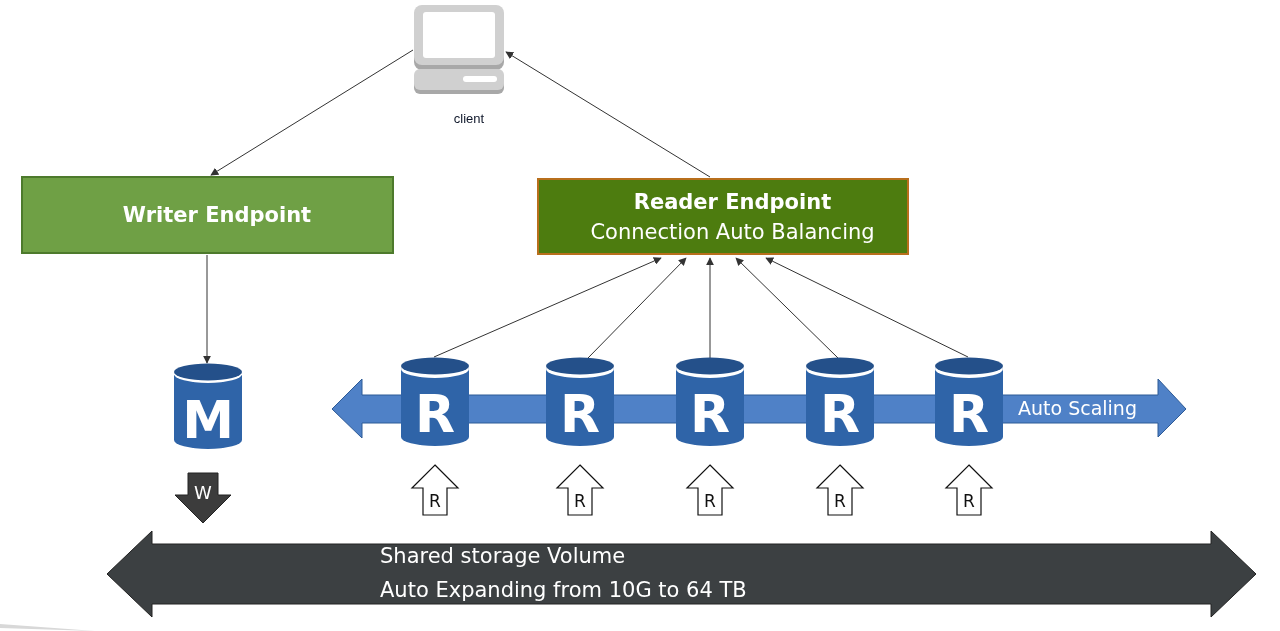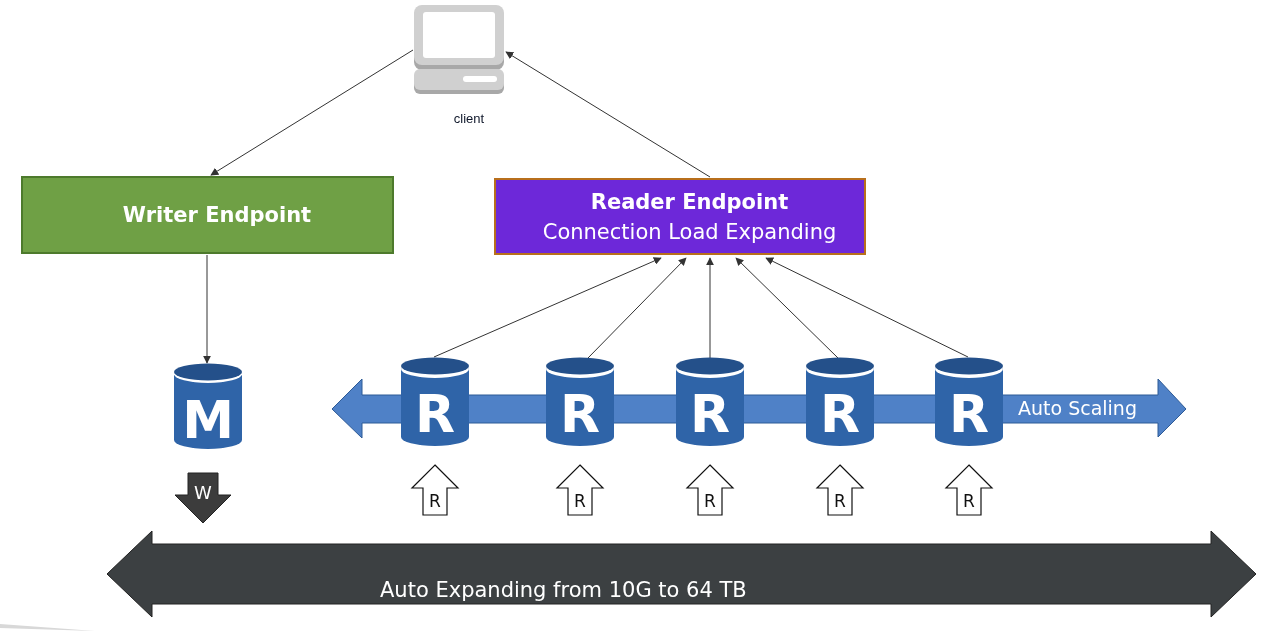--- a/index.html
+++ b/index.html
@@ -2,25 +2,25 @@
 <html><head>
 <meta charset="utf-8">
 <style>
   html, body { margin: 0; padding: 0; background: #ffffff; }
   body { width: 1280px; height: 631px; position: relative; overflow: hidden; font-family: "Liberation Sans", sans-serif; }
   svg { position: absolute; left: 0; top: 0; }
   .box { position: absolute; box-sizing: border-box; color: #ffffff; text-align: center; font-family: "DejaVu Sans", sans-serif; display: flex; flex-direction: column; justify-content: center; padding-left: 19px; }
   .box .t1 { font-weight: bold; font-size: 21px; line-height: 30px; }
   .box .t2 { font-size: 21px; line-height: 30px; }
   #writer { left: 21px; top: 176px; width: 373px; height: 78px; background: #6fa045; border: 2px solid #4d7a2c; }
-  #reader { left: 494px; top: 178px; width: 372px; height: 77px; background: #6d28d9; border: 2px solid #b86f1c; }
+  #reader { left: 537px; top: 178px; width: 372px; height: 77px; background: #4d7c0f; border: 2px solid #b86f1c; }
   .lbl { position: absolute; font-family: "DejaVu Sans", sans-serif; }
   #client-label { left: 441px; top: 111px; width: 56px; text-align: center; font-size: 13px; color: #0f172a; font-family: "Liberation Sans", sans-serif; }
   #autoscale-label { left: 1018px; top: 397px; font-size: 19px; color: #ffffff; text-align: center; }
-  #storage-l1 { left: 380px; top: 514px; width: 600px; text-align: right; font-size: 21px; color: #ffffff; font-weight: bold; }
+  #storage-l1 { left: 380px; top: 544px; width: 600px; text-align: left; font-size: 21px; color: #ffffff; }
   #storage-l2 { left: 380px; top: 578px; width: 600px; text-align: left; font-size: 21px; color: #ffffff; }
   .dbletter { font-family: "DejaVu Sans", sans-serif; font-weight: bold; fill: #ffffff; }
   .smallr { font-family: "DejaVu Sans", sans-serif; font-size: 17px; fill: #111; }
 </style>
 </head>
 <body>
 
 <svg width="1280" height="631" viewBox="0 0 1280 631">
   <defs>
     <marker id="ah" viewBox="0 0 10 10" refX="9" refY="5" markerWidth="8" markerHeight="8" orient="auto-start-reverse">
@@ -120,19 +120,19 @@
 
   <path d="M107,574 L152,531 L152,544 L1211,544 L1211,531 L1256,574 L1211,617 L1211,604 L152,604 L152,617 Z" fill="#3c4042" stroke="#222" stroke-width="1"></path>
 </svg>
 
 <div class="box" id="writer">
   <div class="t1">Writer Endpoint</div>
 </div>
 
 <div class="box" id="reader">
   <div class="t1">Reader Endpoint</div>
-  <div class="t2">Connection Load Expanding</div>
+  <div class="t2">Connection Auto Balancing</div>
 </div>
 
 <div class="lbl" id="client-label">client</div>
 <div class="lbl" id="autoscale-label">Auto Scaling</div>
 <div class="lbl" id="storage-l1">Shared storage Volume</div>
 <div class="lbl" id="storage-l2">Auto Expanding from 10G to 64 TB</div>
 
 </body></html>

